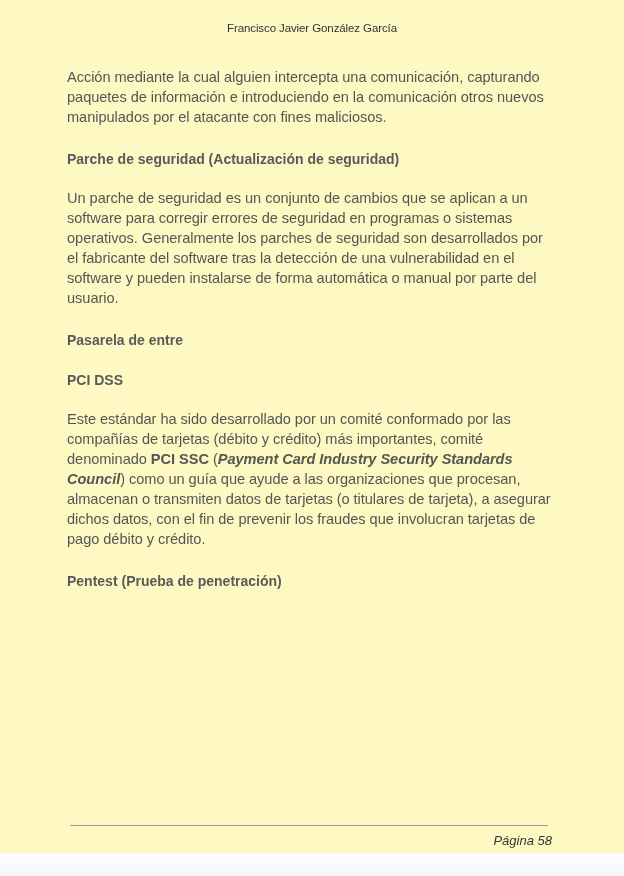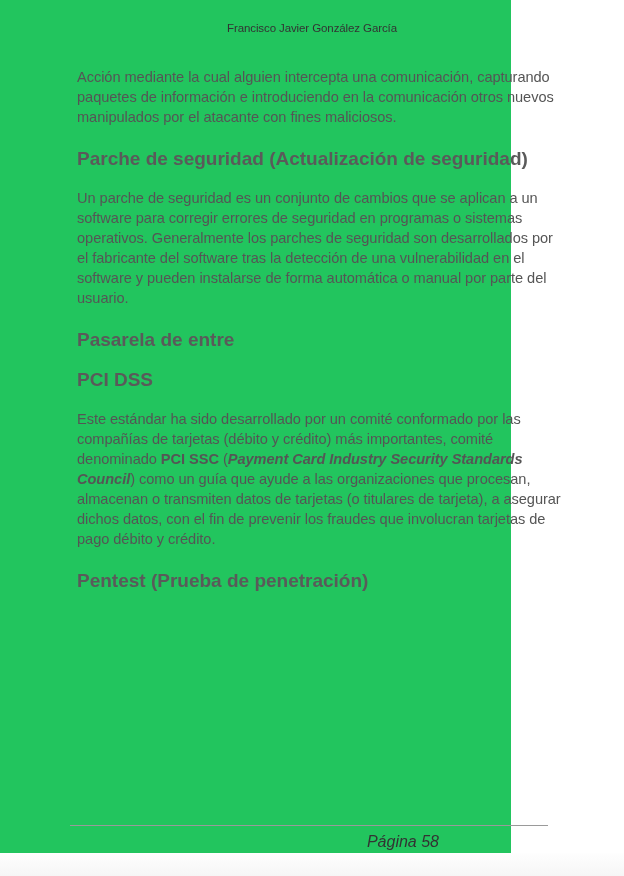--- a/index.html
+++ b/index.html
@@ -11,23 +11,23 @@
       width: 624px;
       height: 876px;
       position: relative;
       overflow: hidden;
       font-family: "Liberation Sans", sans-serif;
       color: #555555;
     }
     .page {
       position: absolute;
       left: 0; top: 0;
-      width: 511px;
+      width: 624px;
       height: 853px;
-      background: #22c55e;
+      background: #fef9c3;
     }
     .page-bottom-shade {
       position: absolute;
       left: 0; top: 853px;
       width: 624px;
       height: 23px;
       background: linear-gradient(#fefefe, #f6f6f6);
     }
     .running-header {
       position: absolute;
@@ -37,53 +37,52 @@
       text-align: center;
       font-size: 11.5px;
       color: #333333;
       letter-spacing: -0.1px;
     }
     .content {
       position: absolute;
       left: 67px;
       top: 67px;
       width: 490px;
-      margin-left: 10px;
     }
     .para {
       margin: 0;
       font-size: 14.6px;
       line-height: 20px;
       color: #555555;
       letter-spacing: -0.05px;
     }
     .heading {
       margin: 0;
-      font-size: 19px;
+      font-size: 14px;
       font-weight: bold;
       line-height: 22px;
       color: #5a5a5a;
     }
     .bi { font-weight: bold; font-style: italic; }
     .b { font-weight: bold; }
     .i { }
 
     .footer-rule {
       position: absolute;
       left: 70px;
       top: 825px;
       width: 478px;
       height: 1px;
       background: #9a9a9a;
     }
     .page-number {
       position: absolute;
       right: 72px;
       top: 833px;
-      font-size: 16px;
+      font-size: 13px;
       font-style: italic;
       color: #333333;
     }
   </style>
 </head>
 <body>
 
 <div class="page">
 
   <div class="running-header">Francisco Javier González García</div>

